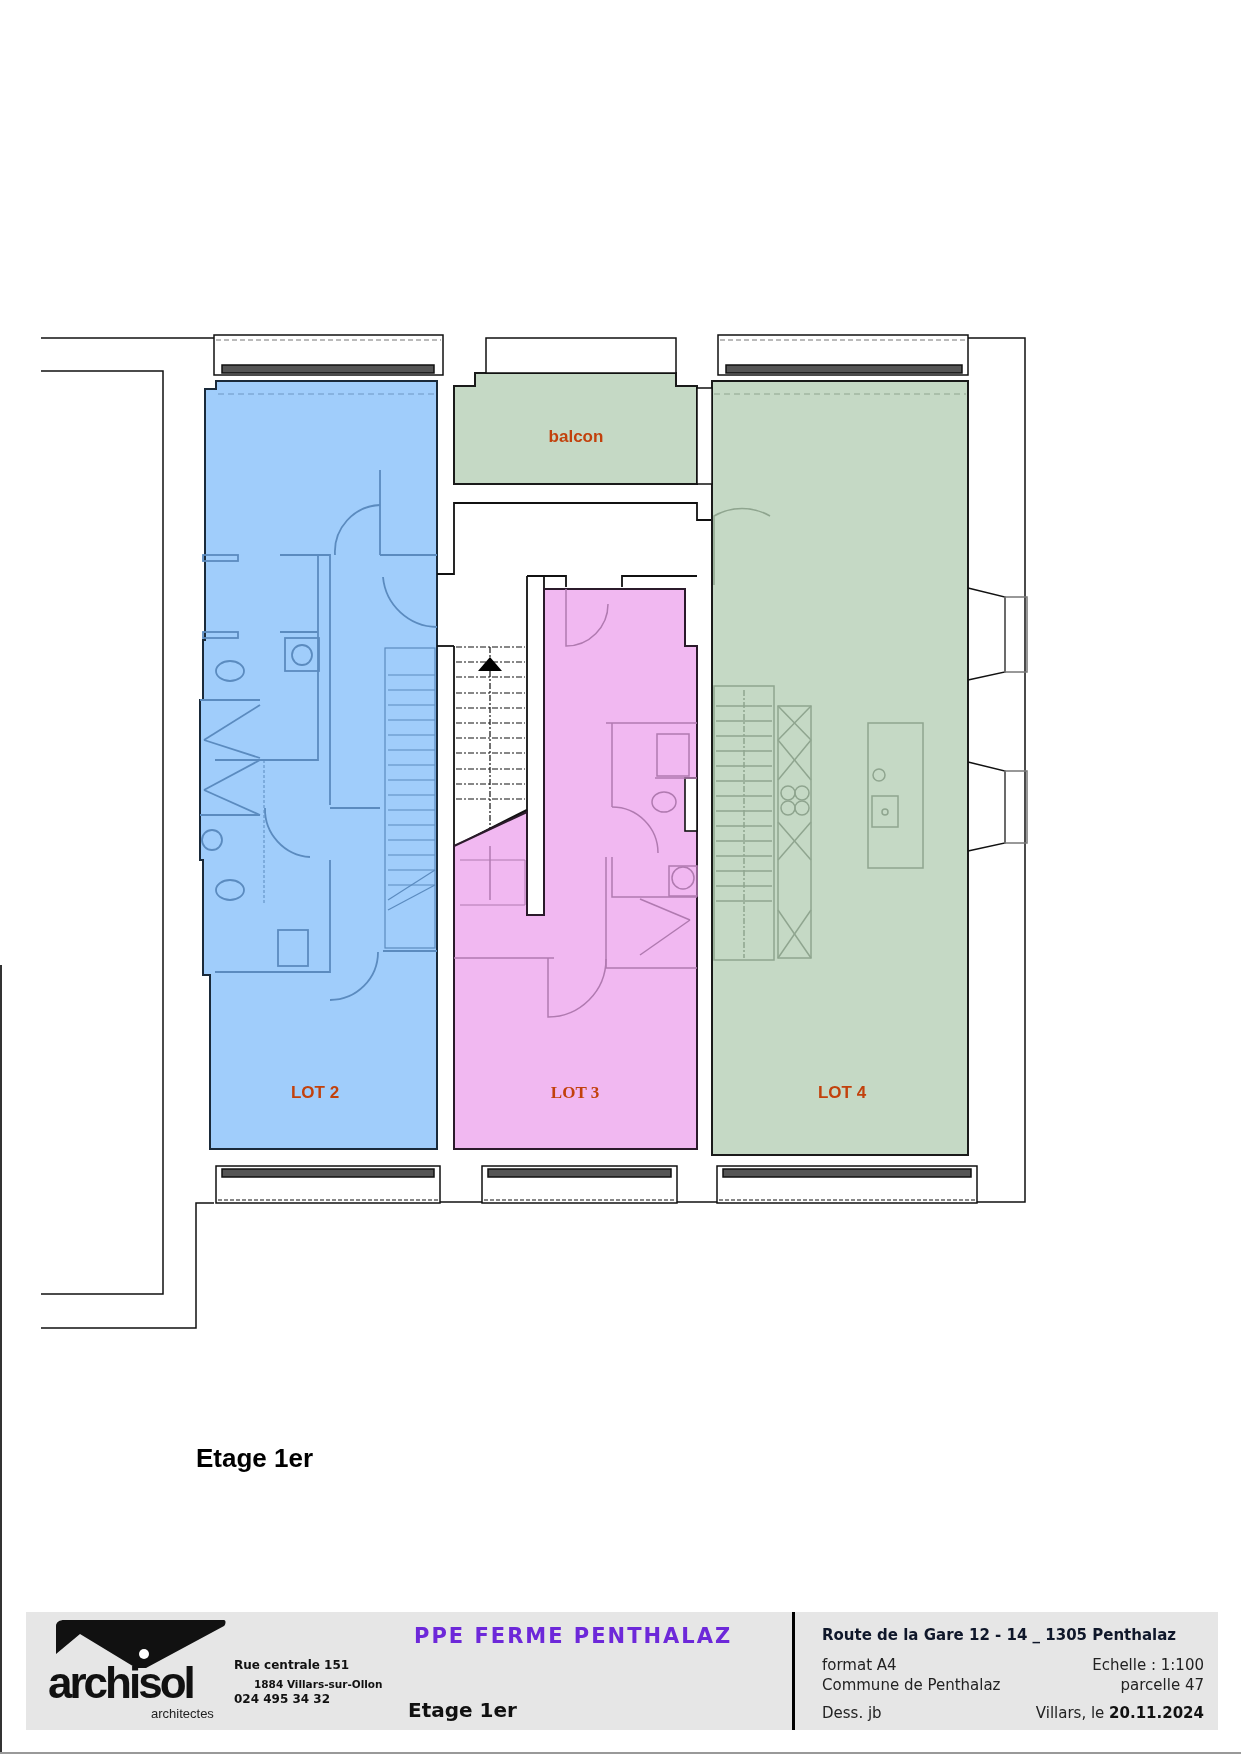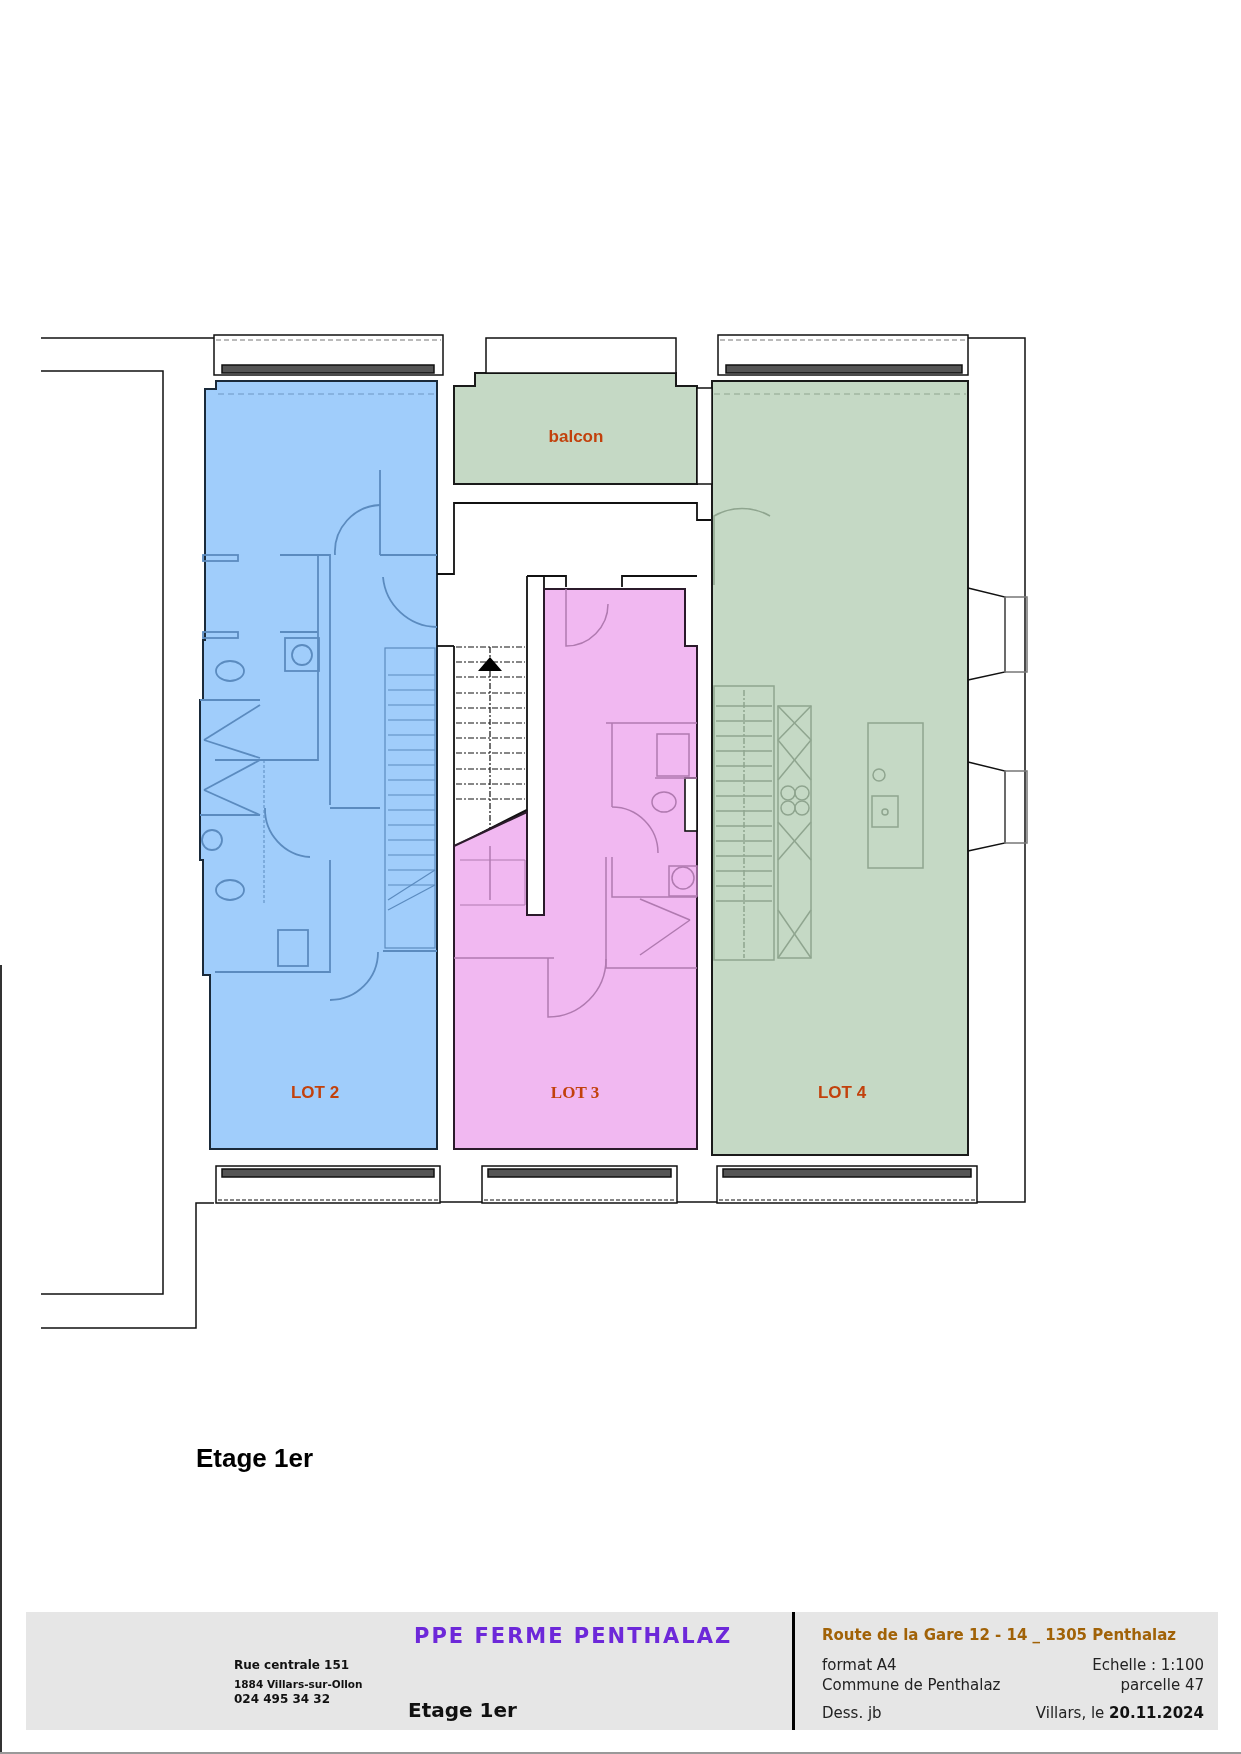--- a/index.html
+++ b/index.html
@@ -9,26 +9,26 @@
   svg.plan { position:absolute; left:0; top:0; }
   .room-label { position:absolute; font-weight:bold; font-size:17px; color:#c2410c; white-space:nowrap; transform:translate(-50%,-50%); }
   .floor-label { position:absolute; left:196px; top:1443px; font-size:26px; font-weight:bold; color:#000; }
   .title-block { position:absolute; left:26px; top:1612px; width:1192px; height:118px; background:#e6e6e6; }
   .tb-divider { position:absolute; left:766px; top:0; width:3px; height:118px; background:#000; }
   .logo { position:absolute; left:10px; top:6px; width:200px; height:106px; }
   .logo-word { position:absolute; left:12px; top:40px; font-size:44px; font-weight:bold; letter-spacing:-3px; color:#111; }
   .logo-sub { position:absolute; left:115px; top:88px; font-size:13px; color:#222; }
   .addr { position:absolute; left:208px; font-family:"DejaVu Sans", sans-serif; font-weight:bold; color:#111; }
   .addr1 { top:46px; font-size:12px; }
-  .addr2 { top:66px; font-size:10.5px; }
+  .addr2 { top:66px; font-size:10.5px;margin-left:20px; }
   .addr3 { top:80px; font-size:12px; }
   .proj-title { position:absolute; left:388px; top:12px; font-family:"DejaVu Sans", sans-serif; font-weight:bold; font-size:21px; letter-spacing:2px; color:#6d28d9; }
   .proj-sub { position:absolute; left:382px; top:86px; font-family:"DejaVu Sans", sans-serif; font-weight:bold; font-size:20px; color:#111; }
   .rb { position:absolute; font-family:"DejaVu Sans", sans-serif; color:#222; font-size:15px; }
-  .rb-street { left:796px; top:14px; font-weight:bold; font-size:15px; color:#a16207; }
+  .rb-street { left:796px; top:14px; font-weight:bold; font-size:15px; color:#0f172a; }
   .rb-format { left:796px; top:44px; }
   .rb-scale { right:14px; top:44px; }
   .rb-commune { left:796px; top:64px; }
   .rb-parcel { right:14px; top:64px; }
   .rb-dess { left:796px; top:92px; }
   .rb-date { right:14px; top:92px; }
   .rb-date b { font-weight:bold; color:#111; }
 </style>
 </head>
 <body>
@@ -229,20 +229,28 @@
 </svg>
 
 <div class="room-label" style="left:315px; top:1093px;">LOT 2</div>
 <div class="room-label" style="left:575px; top:1093px;font-family:Liberation Serif, serif;">LOT 3</div>
 <div class="room-label" style="left:842px; top:1093px;">LOT 4</div>
 <div class="room-label" style="left:576px; top:437px;">balcon</div>
 
 <div class="floor-label">Etage 1er</div>
 
 <div class="title-block">
+  <div class="logo">
+    <svg width="200" height="60" viewBox="0 0 200 60">
+      <path d="M20,8 C20,4 24,2 28,2 L188,2 C190,2 190,6 188,8 L110,50 L100,50 L44,16 L20,36 Z" fill="#111"></path>
+      <circle cx="108" cy="36" r="5" fill="#fff"></circle>
+    </svg>
+    <div class="logo-word">archisol</div>
+    <div class="logo-sub">architectes</div>
+  </div>
   <div class="addr addr1">Rue centrale 151</div>
   <div class="addr addr2">1884 Villars-sur-Ollon</div>
   <div class="addr addr3">024 495 34 32</div>
 
   <div class="proj-title">PPE FERME PENTHALAZ</div>
   <div class="proj-sub">Etage 1er</div>
 
   <div class="tb-divider"></div>
 
   <div class="rb rb-street">Route de la Gare 12 - 14 _ 1305 Penthalaz</div>

